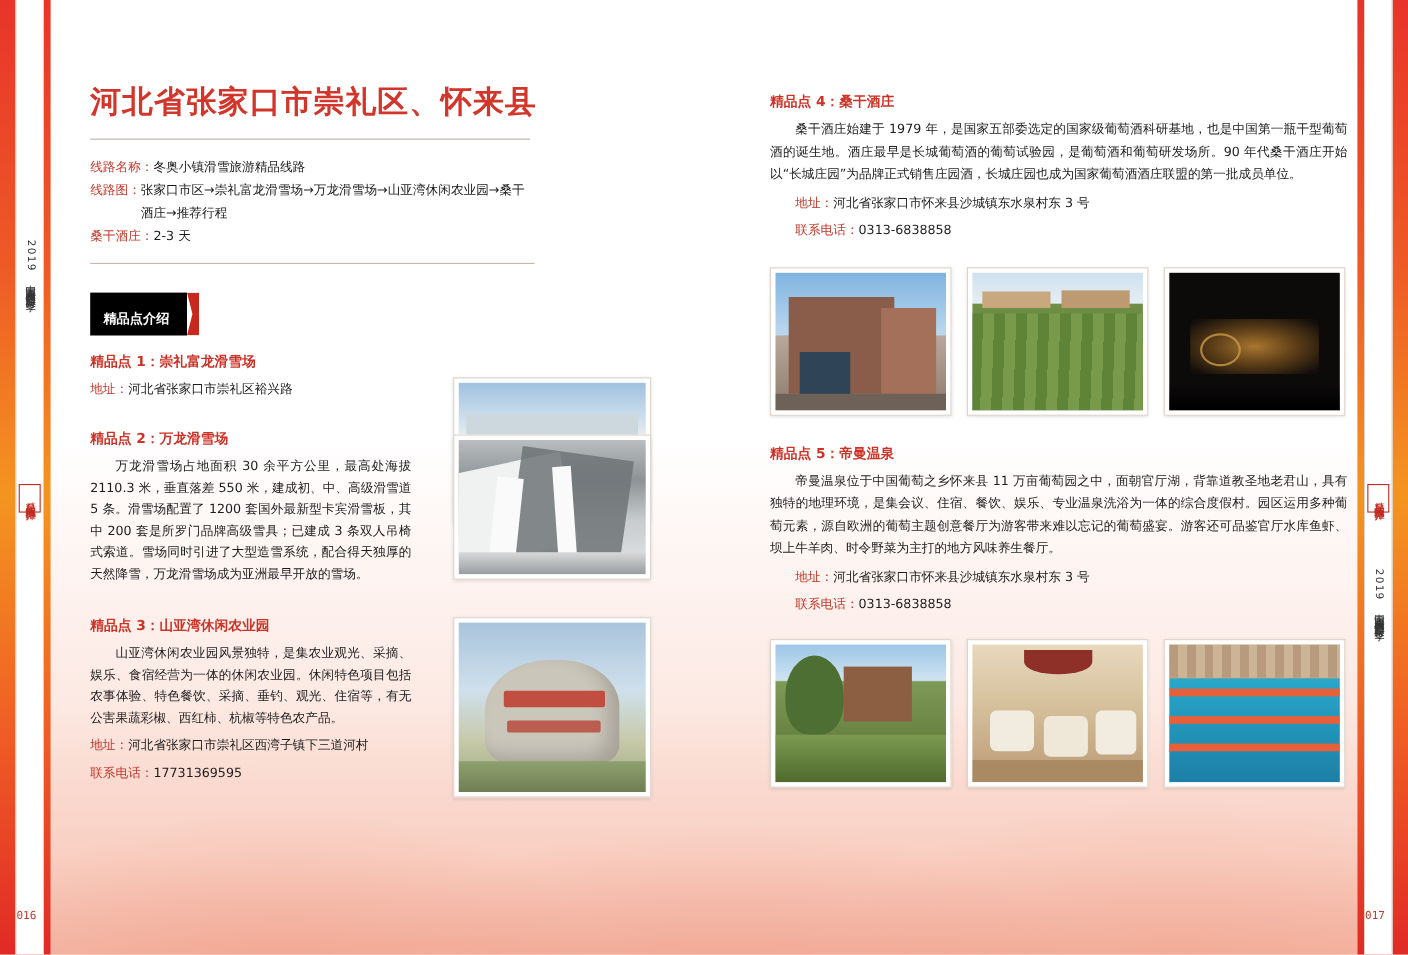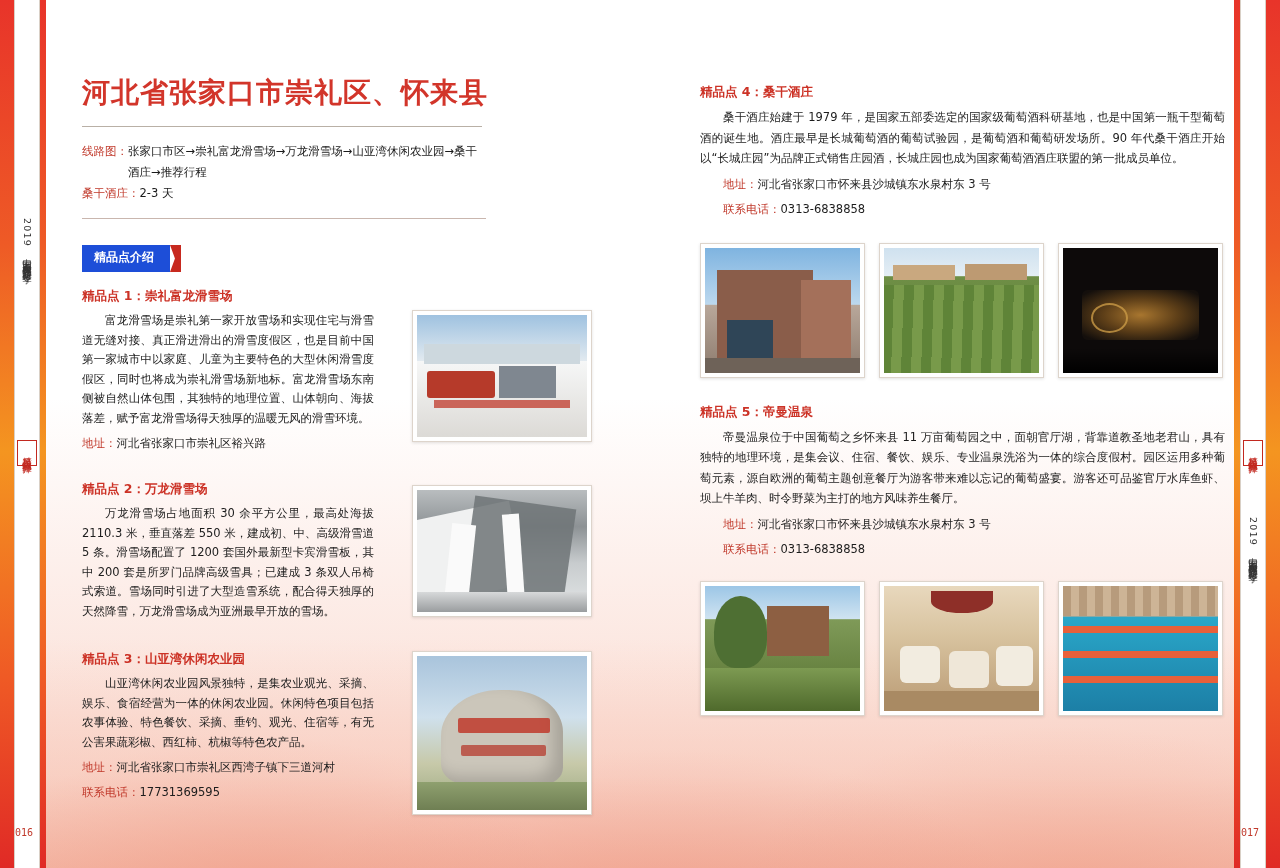--- a/index.html
+++ b/index.html
@@ -92,22 +92,22 @@
   .meta { margin-top: 14px; width: 404px; font-size: 11.5px; line-height: 21px; color: #222;
           font-family: "DejaVu Sans", sans-serif; }
   .meta-row { display: flex; align-items: flex-start; }
   .meta-k { color: #c0392b; white-space: nowrap; }
   .meta-v { color: #1a1a1a; }
   .meta-rule { border-bottom: 1px solid #c9b6ae; width: 404px; margin-top: 14px; }
 
   
   .flag { margin-top: 26px; position: relative; display: inline-block; }
   .flag-body {
-    background: #1d4ed8; color: #fff; font-size: 12px; font-weight: bold;
-    padding: 4px 16px 6px 12px; font-family: "DejaVu Sans", sans-serif;
+    background: #000000; color: #fff; font-size: 12px; font-weight: bold;
+    padding: 16px 16px 6px 12px; font-family: "DejaVu Sans", sans-serif;
     position: relative;
   }
   .flag-body:after {
     content: ""; position: absolute; right: -11px; top: 0; bottom: 0; width: 11px;
     background: #c7291f;
     clip-path: polygon(0 0, 100% 0, 100% 100%, 0 100%, 45% 50%);
   }
 
   .item { margin-top: 14px; position: relative; }
   .item-title { color: #cc3226; font-size: 12.5px; font-weight: bold; font-family: "DejaVu Sans", sans-serif; }
@@ -168,39 +168,42 @@
     <div class="folio">017</div>
   </div>
 
   <div class="lcol">
 
     <h1 class="title">河北省张家口市崇礼区、怀来县</h1>
     <div class="title-rule"></div>
 
     <div class="meta">
       <div class="meta-row">
+        <span class="meta-k">线路名称：</span>
+        <span class="meta-v">冬奥小镇滑雪旅游精品线路</span>
+      </div>
+      <div class="meta-row">
         <span class="meta-k">线路图：</span>
         <span class="meta-v">张家口市区→崇礼富龙滑雪场→万龙滑雪场→山亚湾休闲农业园→桑干酒庄→推荐行程</span>
       </div>
       <div class="meta-row">
         <span class="meta-k">桑干酒庄：</span>
         <span class="meta-v">2-3 天</span>
       </div>
     </div>
     <div class="meta-rule"></div>
 
     <div class="flag">
       <div class="flag-body">精品点介绍</div>
     </div>
 
     
     <div class="item" style="margin-top:16px;">
       <div class="txtw">
         <div class="item-title">精品点 1：崇礼富龙滑雪场</div>
-        <div class="item-body indent">富龙滑雪场是崇礼第一家开放雪场和实现住宅与滑雪道无缝对接、真正滑进滑出的滑雪度假区，也是目前中国第一家城市中以家庭、儿童为主要特色的大型休闲滑雪度假区，同时也将成为崇礼滑雪场新地标。富龙滑雪场东南侧被自然山体包围，其独特的地理位置、山体朝向、海拔落差，赋予富龙滑雪场得天独厚的温暖无风的滑雪环境。</div>
         <div class="addr">
           <b>地址：</b><span>河北省张家口市崇礼区裕兴路</span>
         </div>
       </div>
       <div class="sidefig frame" style="top:22px;height:132px;">
         <div class="ph" style="background:
                linear-gradient(180deg,#cfe0ef 0%,#e8eef3 38%,#f2f2f0 39%,#e9e7e3 100%);
                position:relative;overflow:hidden;">
           <div style="position:absolute;left:0;right:0;top:38%;height:62%;background:linear-gradient(180deg,#f6f7f7,#dcdad6);"></div>
           <div style="position:absolute;left:6%;top:46%;width:40%;height:22%;background:#b63a2a;border-radius:3px;"></div>

